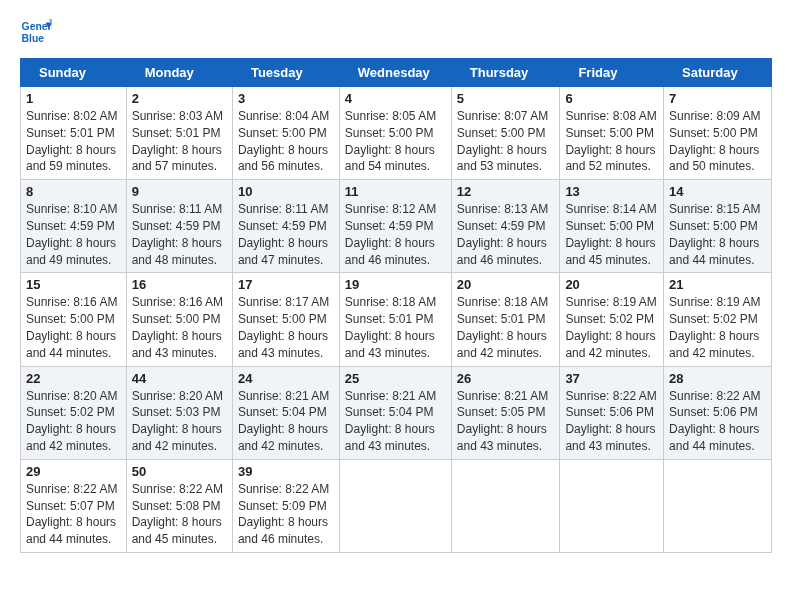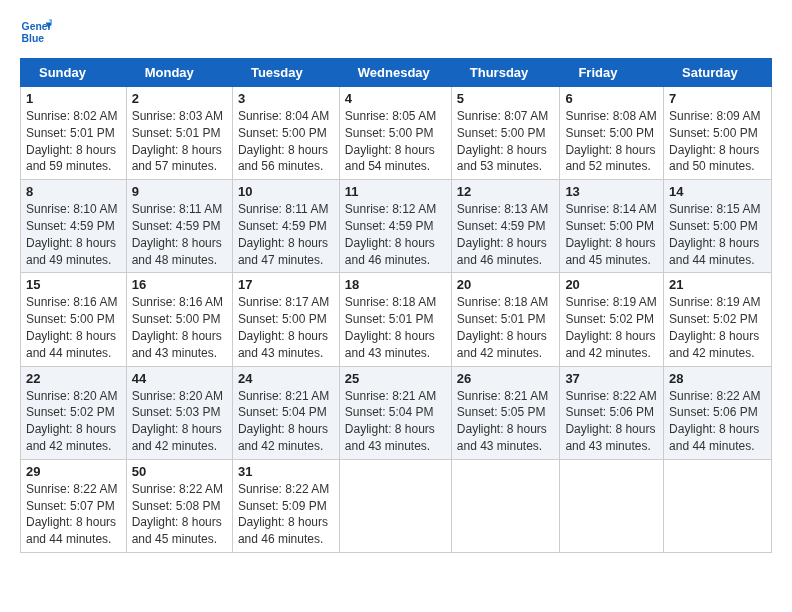--- a/index.html
+++ b/index.html
@@ -188,21 +188,21 @@
       </td>
           <td>
         <span class="day-num">16</span>
         <span class="day-info">Sunrise: 8:16 AM<br>Sunset: 5:00 PM<br>Daylight: 8 hours and 43 minutes.</span>
       </td>
           <td>
         <span class="day-num">17</span>
         <span class="day-info">Sunrise: 8:17 AM<br>Sunset: 5:00 PM<br>Daylight: 8 hours and 43 minutes.</span>
       </td>
           <td>
-        <span class="day-num">18</span>
+        <span class="day-num">19</span>
         <span class="day-info">Sunrise: 8:18 AM<br>Sunset: 5:01 PM<br>Daylight: 8 hours and 43 minutes.</span>
       </td>
           <td>
         <span class="day-num">20</span>
         <span class="day-info">Sunrise: 8:18 AM<br>Sunset: 5:01 PM<br>Daylight: 8 hours and 42 minutes.</span>
       </td>
           <td>
         <span class="day-num">20</span>
         <span class="day-info">Sunrise: 8:19 AM<br>Sunset: 5:02 PM<br>Daylight: 8 hours and 42 minutes.</span>
       </td>
@@ -244,21 +244,21 @@
         <tr>
           <td>
         <span class="day-num">29</span>
         <span class="day-info">Sunrise: 8:22 AM<br>Sunset: 5:07 PM<br>Daylight: 8 hours and 44 minutes.</span>
       </td>
           <td>
         <span class="day-num">50</span>
         <span class="day-info">Sunrise: 8:22 AM<br>Sunset: 5:08 PM<br>Daylight: 8 hours and 45 minutes.</span>
       </td>
           <td>
-        <span class="day-num">31</span>
+        <span class="day-num">39</span>
         <span class="day-info">Sunrise: 8:22 AM<br>Sunset: 5:09 PM<br>Daylight: 8 hours and 46 minutes.</span>
       </td>
           <td class="empty-cell"></td>
           <td class="empty-cell"></td>
           <td class="empty-cell"></td>
           <td class="empty-cell"></td>
         </tr>
       </tbody>
   </table>
 </div>

